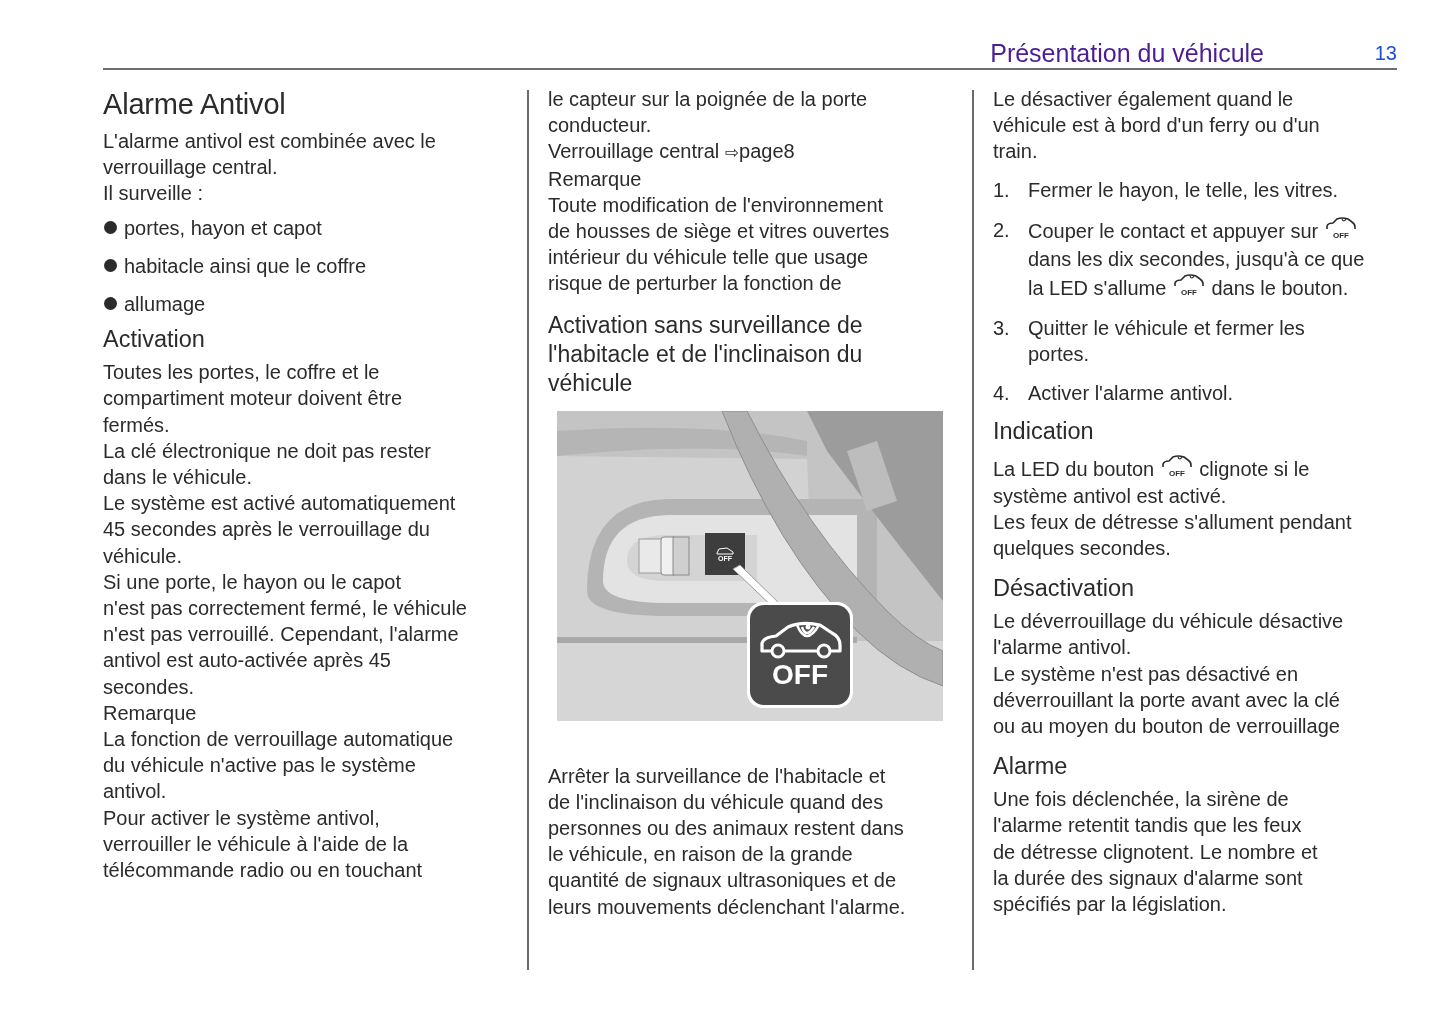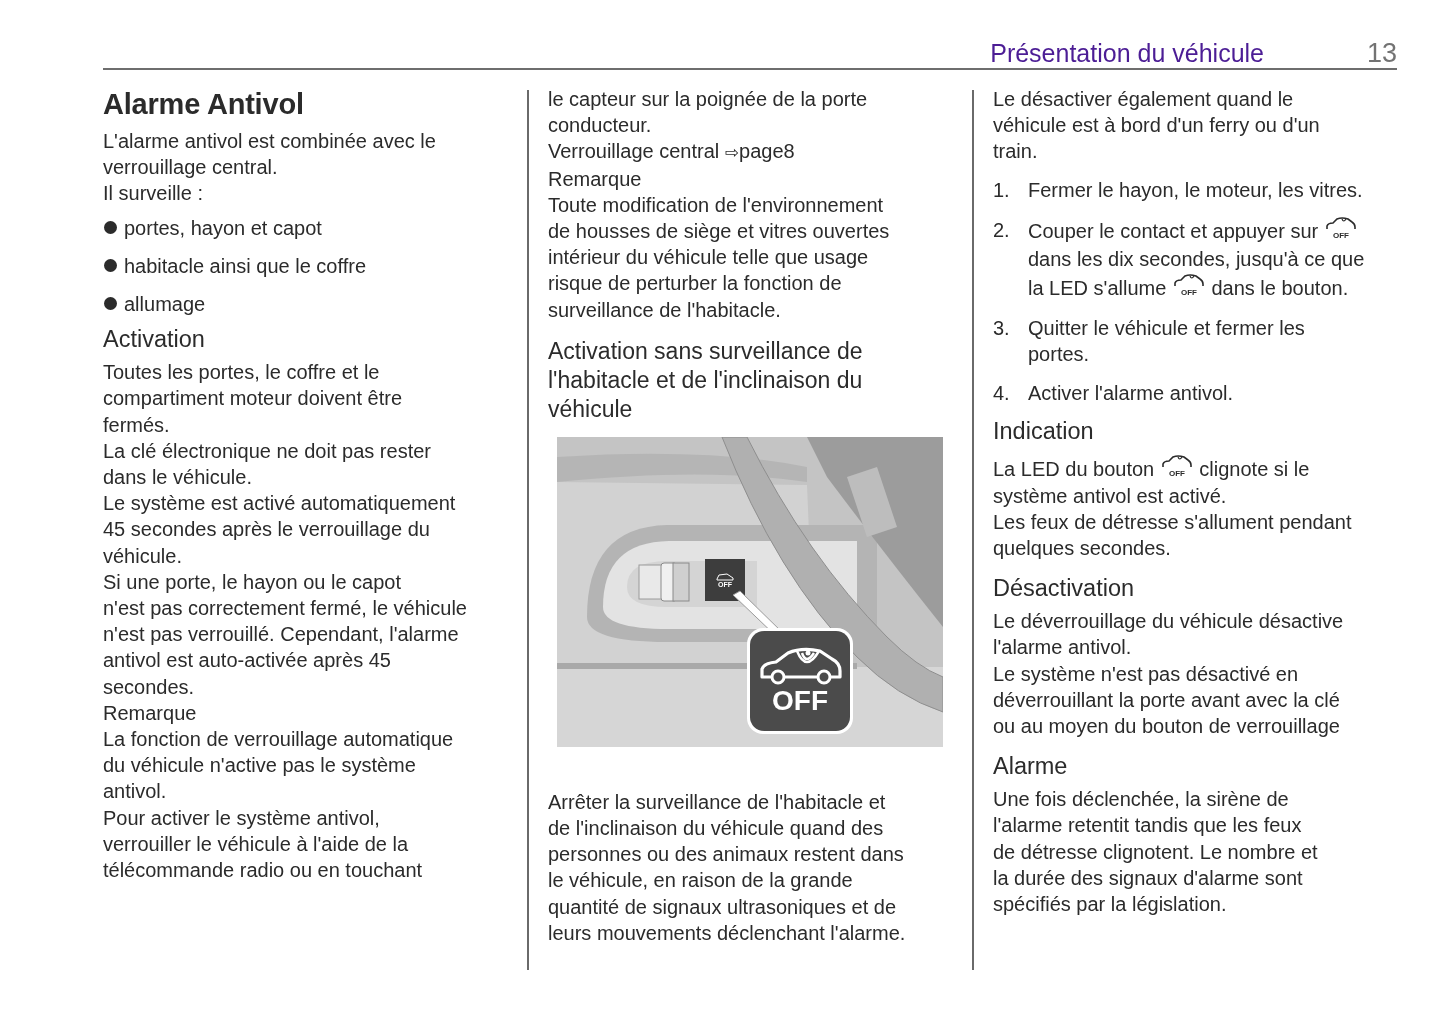--- a/index.html
+++ b/index.html
@@ -1,28 +1,28 @@
 <!DOCTYPE html>
 <html><head>
 <meta charset="utf-8">
 <style>
   html, body { margin:0; padding:0; background:#ffffff; }
   body { width:1445px; height:1018px; position:relative; overflow:hidden;
          font-family:"Liberation Sans", sans-serif; color:#2b2b2b; }
   .header { position:absolute; left:103px; top:38px; width:1294px; height:30px;
             border-bottom:2px solid #6e6e6e; }
   .header .title { position:absolute; right:133px; top:0; font-size:25px; color:#4c1d95; line-height:30px; }
-  .header .pageno { position:absolute; right:0; top:0; font-size:27px; color:#737373; line-height:30px; }
+  .header .pageno { position:absolute; right:0; top:0; font-size:20px; color:#1d4ed8; line-height:30px; }
   .col { position:absolute; top:86px; }
   .col1 { left:103px; width:410px; }
   .col2 { left:548px; width:400px; }
   .col3 { left:993px; width:410px; }
   .divider { position:absolute; top:90px; height:880px; width:1.5px; background:#6a6a6a; }
   .p { font-size:20px; line-height:26.2px; margin:0; }
-  h1 { font-size:29px; font-weight:bold; margin:0 0 6px 0; line-height:36px; letter-spacing:-0.2px; }
+  h1 { font-size:29px; font-weight:normal; margin:0 0 6px 0; line-height:36px; letter-spacing:-0.2px; }
   h2 { font-size:23.5px; font-weight:normal; margin:0; line-height:30px; }
   h3 { font-size:23px; font-weight:normal; margin:0; line-height:29px; }
   ul.bullets { list-style:none; margin:8px 0 0 0; padding:0; }
   ul.bullets li { position:relative; padding-left:21px; font-size:20px; line-height:26.2px; margin-bottom:12px; }
   ul.bullets li .dot { position:absolute; left:1px; top:6px; width:13px; height:13px; border-radius:50%; background:#2b2b2b; }
   ol.steps { list-style:none; margin:12px 0 0 0; padding:0; }
   ol.steps li { position:relative; padding-left:35px; font-size:20px; line-height:26.2px; margin-bottom:13px; }
   ol.steps li .num { position:absolute; left:0; top:0; }
   .ico { display:inline-block; width:34px; height:24px; vertical-align:-2px; }
   .figure { position:relative; width:386px; height:310px; margin:13px 0 0 9px; background:#c9c9c9; overflow:hidden; }
@@ -75,21 +75,20 @@
 
 <div class="col col2">
   <p class="p">le capteur sur la poignée de la porte</p>
   <p class="p">conducteur.</p>
   <p class="p"><span>Verrouillage central </span><span style="font-family:'DejaVu Sans',sans-serif;font-size:17px">⇨</span><span>page8</span></p>
   <p class="p">Remarque</p>
   <p class="p">Toute modification de l'environnement</p>
   <p class="p">de housses de siège et vitres ouvertes</p>
   <p class="p">intérieur du véhicule telle que usage</p>
   <p class="p">risque de perturber la fonction de</p>
-  <p class="p">surveillance de l'habitacle.</p>
   <div style="margin-top:14px">
     <h3>Activation sans surveillance de</h3>
     <h3>l'habitacle et de l'inclinaison du</h3>
     <h3>véhicule</h3>
   </div>
 
   <div class="figure">
     <svg width="386" height="310" viewBox="0 0 386 310">
       <rect x="0" y="0" width="386" height="310" fill="#c4c4c4"></rect>
       <path d="M0 20 Q150 10 250 30 L250 45 Q150 30 0 45 Z" fill="#b5b5b5"></path>
@@ -133,21 +132,21 @@
     <p class="p">quantité de signaux ultrasoniques et de</p>
     <p class="p">leurs mouvements déclenchant l'alarme.</p>
   </div>
 </div>
 
 <div class="col col3">
   <p class="p">Le désactiver également quand le</p>
   <p class="p">véhicule est à bord d'un ferry ou d'un</p>
   <p class="p">train.</p>
   <ol class="steps">
-    <li><span class="num">1.</span><span>Fermer le hayon, le moteur, les vitres.</span></li>
+    <li><span class="num">1.</span><span>Fermer le hayon, le telle, les vitres.</span></li>
     <li style="line-height:28px">
       <span class="num">2.</span>
       <span>Couper le contact et appuyer sur </span><svg class="ico" viewBox="0 0 34 24">
           <path d="M3 13 L3 10 Q4 7 9 7 L13 3 Q18 1 24 3 L28 6 Q31 8 31 11 L31 13" fill="none" stroke="#2b2b2b" stroke-width="1.6"></path>
           <path d="M18 3 Q19.5 7 22 3" fill="none" stroke="#2b2b2b" stroke-width="1.2"></path>
           <text x="17" y="22" font-size="8" font-weight="bold" text-anchor="middle" fill="#2b2b2b" font-family="Liberation Sans, sans-serif">OFF</text>
         </svg><br>
       <span>dans les dix secondes, jusqu'à ce que</span><br>
       <span>la LED s'allume </span><svg class="ico" viewBox="0 0 34 24">
           <path d="M3 13 L3 10 Q4 7 9 7 L13 3 Q18 1 24 3 L28 6 Q31 8 31 11 L31 13" fill="none" stroke="#2b2b2b" stroke-width="1.6"></path>

